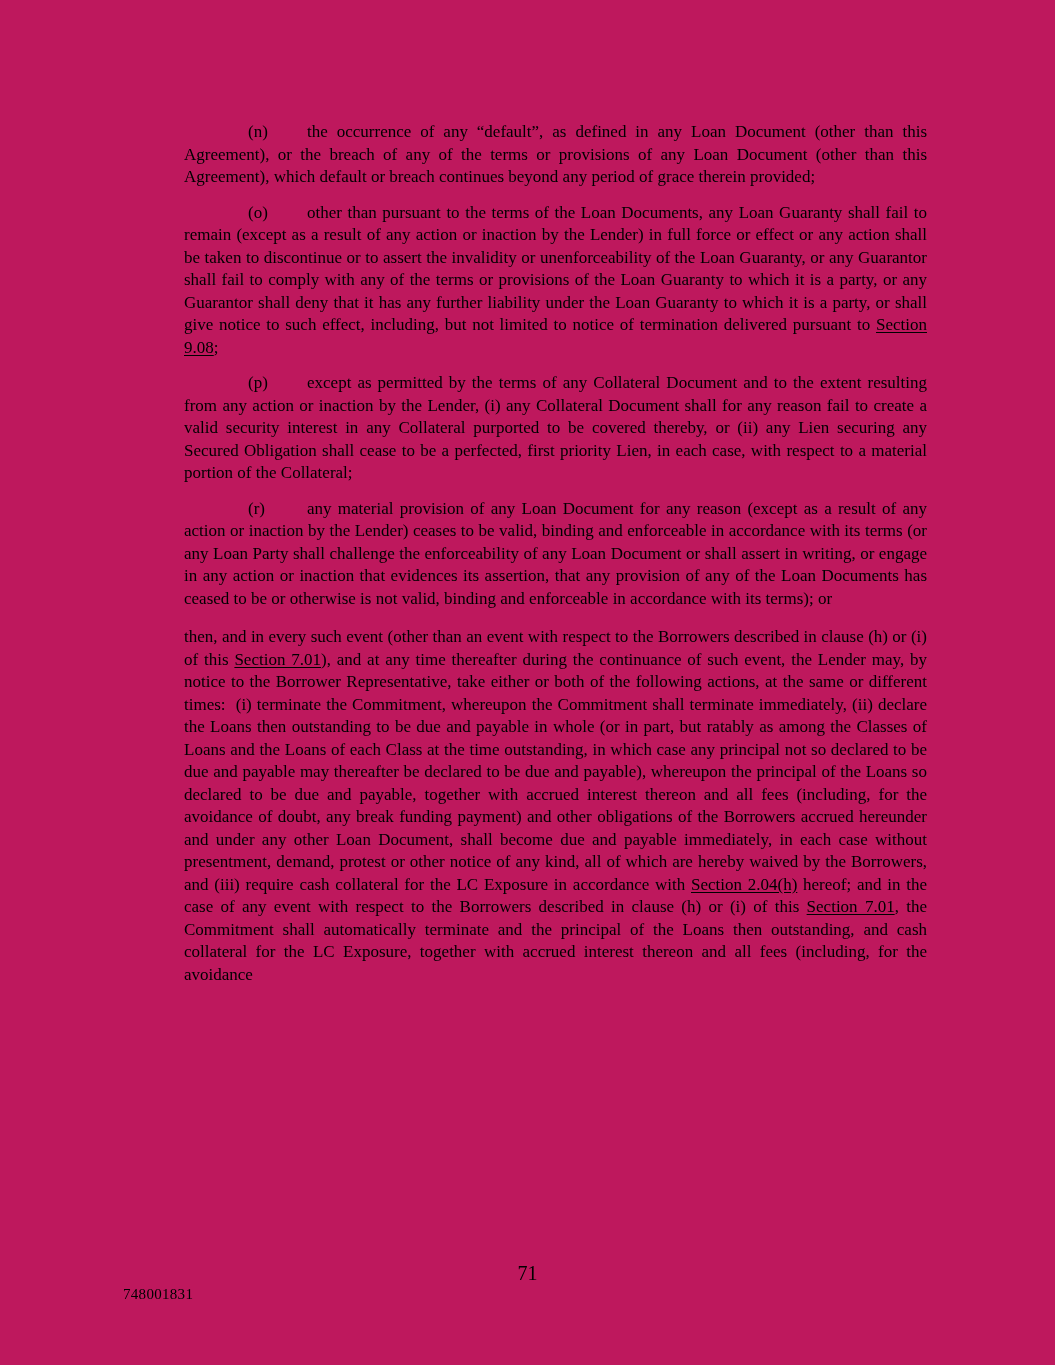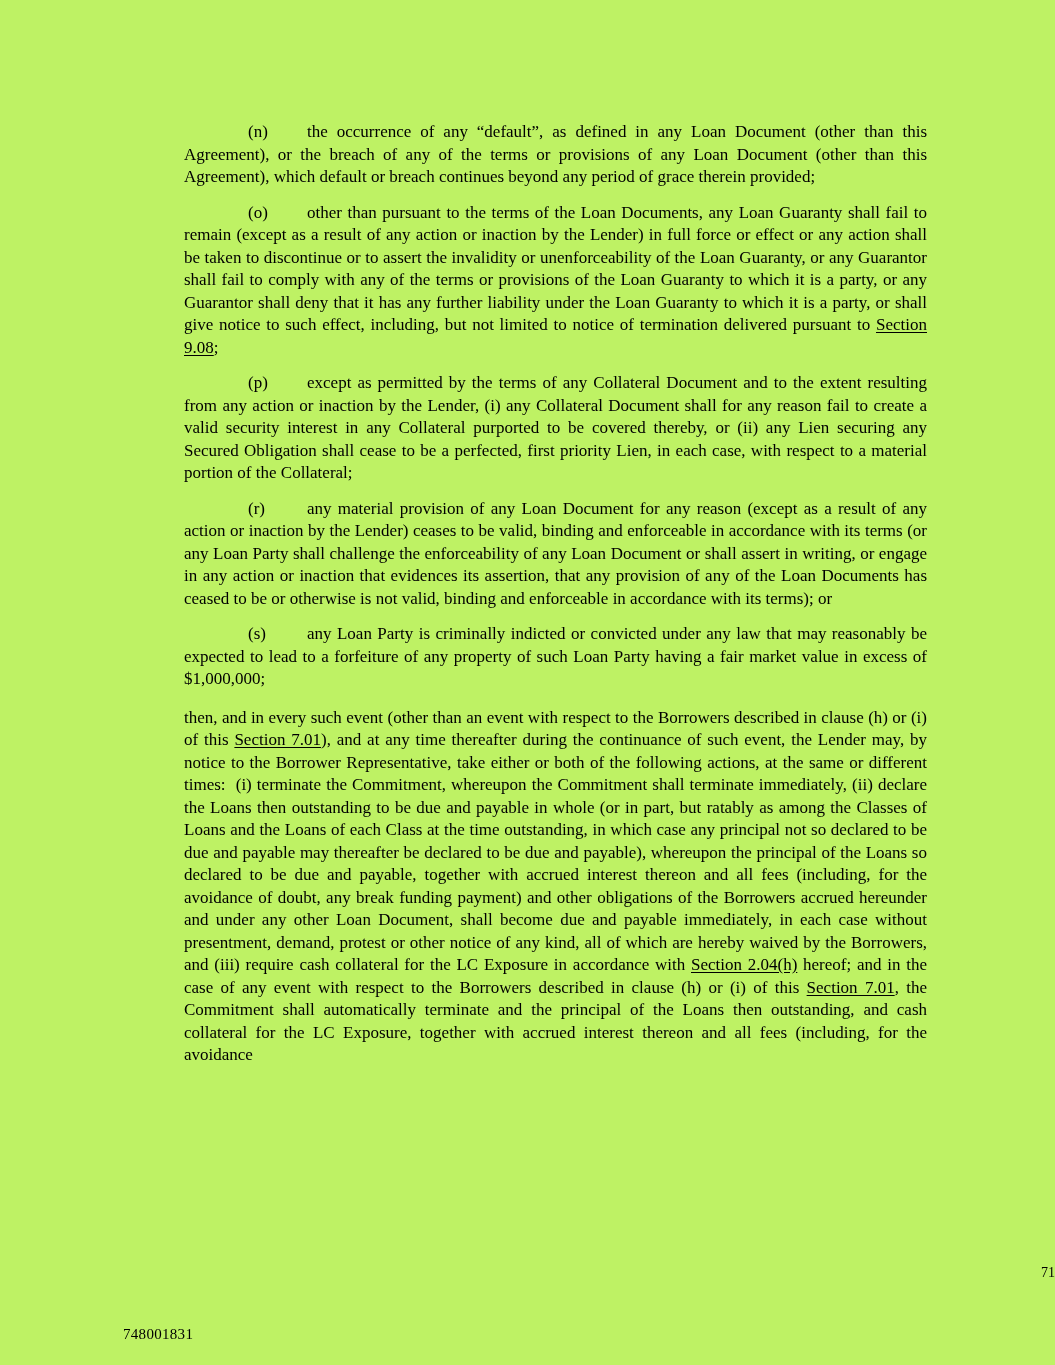--- a/index.html
+++ b/index.html
@@ -4,21 +4,21 @@
 <style>
   html, body {
     margin: 0;
     padding: 0;
     background: #ffffff;
   }
   .page {
     position: relative;
     width: 1055px;
     height: 1365px;
-    background: #bef264;
+    background: #be185d;
     color: #000000;
     font-family: "Liberation Serif", "DejaVu Serif", serif;
     overflow: hidden;
   }
   .doc-body {
     position: absolute;
     left: 184px;
     top: 121px;
     width: 743px;
     font-size: 17px;
@@ -43,41 +43,39 @@
   }
   .uline {
     text-decoration: underline;
     text-underline-offset: 2px;
   }
   .page-number {
     position: absolute;
     top: 1262px;
     left: 0;
     width: 1055px;
-    text-align: right;
-    font-size: 14px;
+    text-align: center;
+    font-size: 20px;
     line-height: 22px;
   }
   .doc-id {
     position: absolute;
     top: 1285px;
     left: 123px;
     font-size: 15px;
     line-height: 18px;
     letter-spacing: 0.3px;
-    margin-top: 40px;
   }
 </style>
 </head>
 <body>
 
 <div class="page">
   <div class="doc-body" id="doc-body">
       <p class="para lettered"><span class="clause-label">(n)</span><span class="">the occurrence of any “default”, as defined in any Loan Document (other than this Agreement), or the breach of any of the terms or provisions of any Loan Document (other than this Agreement), which default or breach continues beyond any period of grace therein provided;</span></p>
       <p class="para lettered"><span class="clause-label">(o)</span><span class="">other than pursuant to the terms of the Loan Documents, any Loan Guaranty shall fail to remain (except as a result of any action or inaction by the Lender) in full force or effect or any action shall be taken to discontinue or to assert the invalidity or unenforceability of the Loan Guaranty, or any Guarantor shall fail to comply with any of the terms or provisions of the Loan Guaranty to which it is a party, or any Guarantor shall deny that it has any further liability under the Loan Guaranty to which it is a party, or shall give notice to such effect, including, but not limited to notice of termination delivered pursuant to </span><span class="uline">Section 9.08</span><span class="">;</span></p>
       <p class="para lettered"><span class="clause-label">(p)</span><span class="">except as permitted by the terms of any Collateral Document and to the extent resulting from any action or inaction by the Lender, (i) any Collateral Document shall for any reason fail to create a valid security interest in any Collateral purported to be covered thereby, or (ii) any Lien securing any Secured Obligation shall cease to be a perfected, first priority Lien, in each case, with respect to a material portion of the Collateral;</span></p>
       <p class="para lettered"><span class="clause-label">(r)</span><span class="">any material provision of any Loan Document for any reason (except as a result of any action or inaction by the Lender) ceases to be valid, binding and enforceable in accordance with its terms (or any Loan Party shall challenge the enforceability of any Loan Document or shall assert in writing, or engage in any action or inaction that evidences its assertion, that any provision of any of the Loan Documents has ceased to be or otherwise is not valid, binding and enforceable in accordance with its terms); or</span></p>
-      <p class="para lettered"><span class="clause-label">(s)</span><span class="">any Loan Party is criminally indicted or convicted under any law that may reasonably be expected to lead to a forfeiture of any property of such Loan Party having a fair market value in excess of $1,000,000;</span></p>
       <p class="para flush"><span class="">then, and in every such event (other than an event with respect to the Borrowers described in clause (h) or (i) of this </span><span class="uline">Section 7.01</span><span class="">), and at any time thereafter during the continuance of such event, the Lender may, by notice to the Borrower Representative, take either or both of the following actions, at the same or different times:&nbsp; (i) terminate the Commitment, whereupon the Commitment shall terminate immediately, (ii) declare the Loans then outstanding to be due and payable in whole (or in part, but ratably as among the Classes of Loans and the Loans of each Class at the time outstanding, in which case any principal not so declared to be due and payable may thereafter be declared to be due and payable), whereupon the principal of the Loans so declared to be due and payable, together with accrued interest thereon and all fees (including, for the avoidance of doubt, any break funding payment) and other obligations of the Borrowers accrued hereunder and under any other Loan Document, shall become due and payable immediately, in each case without presentment, demand, protest or other notice of any kind, all of which are hereby waived by the Borrowers, and (iii) require cash collateral for the LC Exposure in accordance with </span><span class="uline">Section 2.04(h)</span><span class=""> hereof; and in the case of any event with respect to the Borrowers described in clause (h) or (i) of this </span><span class="uline">Section 7.01</span><span class="">, the Commitment shall automatically terminate and the principal of the Loans then outstanding, and cash collateral for the LC Exposure, together with accrued interest thereon and all fees (including, for the avoidance</span></p>
     </div>
   <div class="page-number">71</div>
   <div class="doc-id">748001831</div>
 </div>
 
 </body></html>

